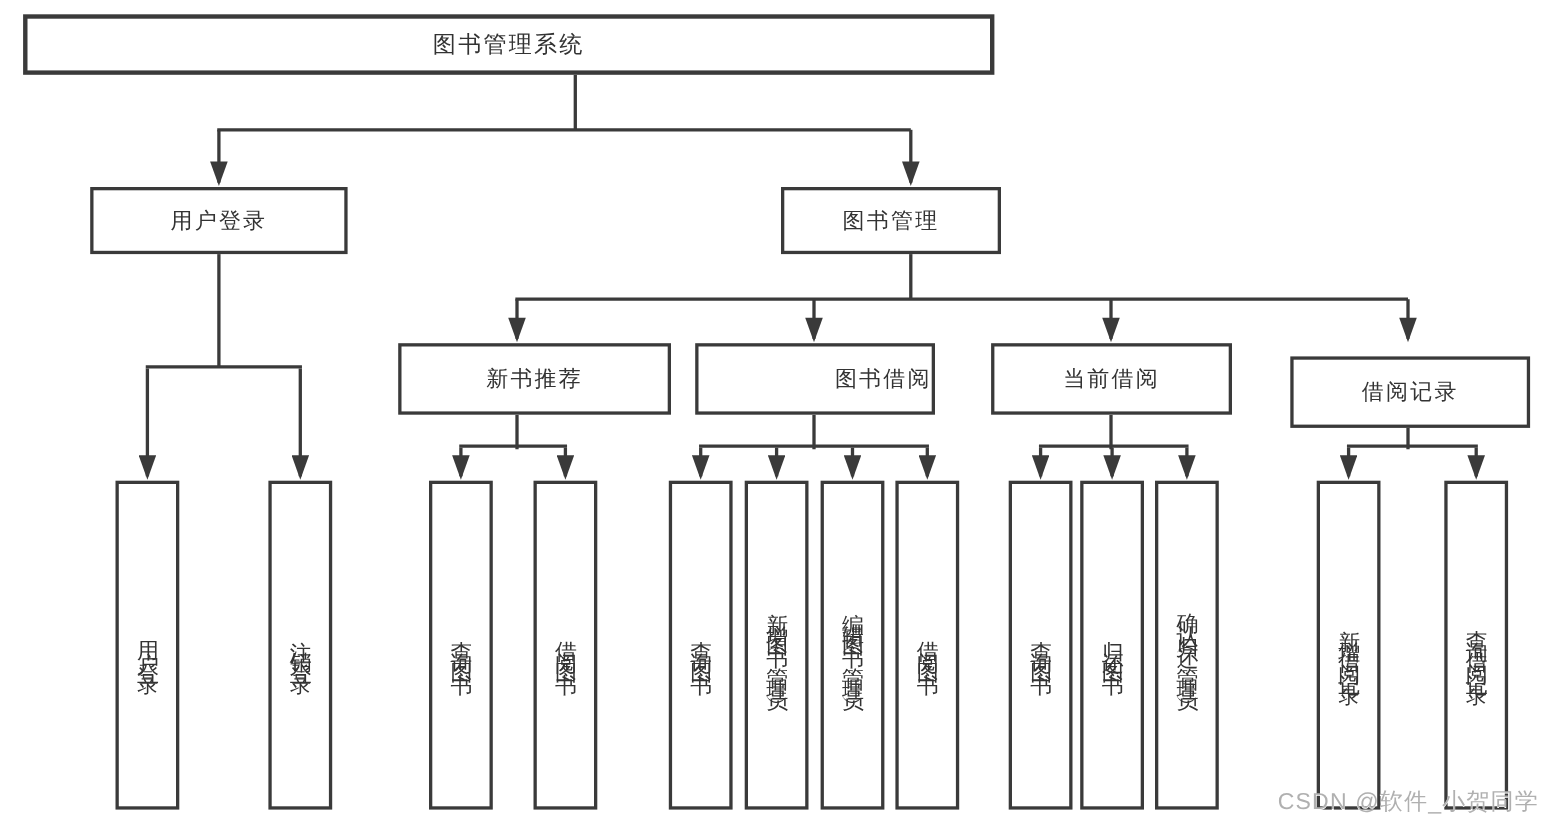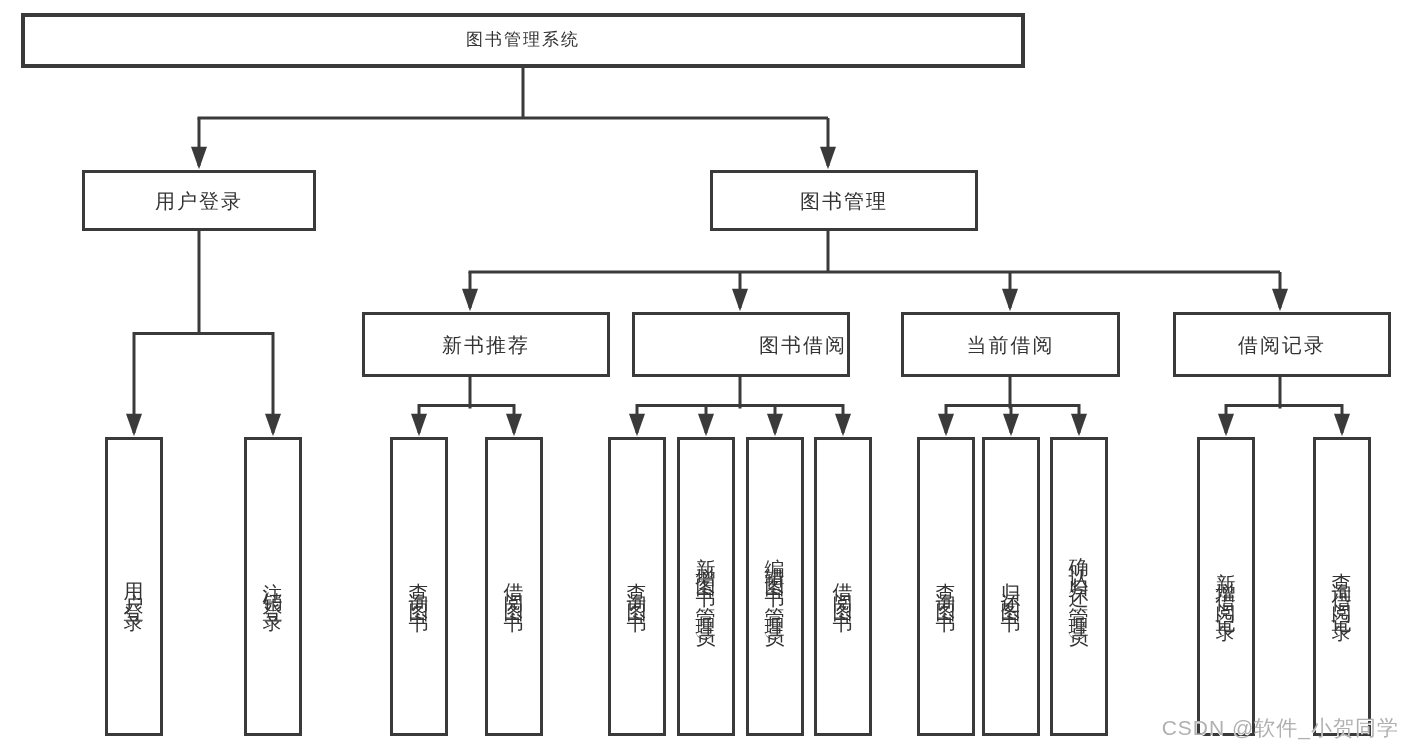--- a/index.html
+++ b/index.html
@@ -38,27 +38,27 @@
   .leaf { width: 58px; top: 437px; height: 299px; }
   .leaf span {
     writing-mode: vertical-rl;
     text-orientation: mixed;
     letter-spacing: 10px;
     line-height: 1.1;
     white-space: normal;
     font-size: 20px;
   }
   
-  #n-root { left: 21px;  top: 13px;  width: 1004px; height: 55px; border-width: 4px; font-size: 17px; }
+  #n-root { left: 21px;  top: 13px;  width: 883px; height: 55px; border-width: 4px; font-size: 21px; }
   #n-a    { left: 82px;  top: 170px; width: 234px;  height: 61px; }
-  #n-b    { left: 710px; top: 170px; width: 268px;  height: 61px; }
+  #n-b    { left: 710px; top: 170px; width: 200px;  height: 61px; }
   #n-c1   { left: 362px;  top: 312px; width: 248px; height: 65px; }
   #n-c2   { left: 632px;  top: 312px; width: 218px; height: 65px; justify-content: flex-end; }
   #n-c3   { left: 901px;  top: 312px; width: 219px; height: 65px; }
-  #n-c4   { left: 1173px; top: 312px; width: 218px; height: 65px; }
+  #n-c4   { left: 1173px; top: 324px; width: 218px; height: 65px; }
   #n-a1 { left: 105px; }
   #n-a2 { left: 244px; }
   #n-b1 { left: 390px; }
   #n-b2 { left: 485px; }
   #n-d1 { left: 608px; }
   #n-d2 { left: 677px; }
   #n-d3 { left: 746px; }
   #n-d4 { left: 814px; }
   #n-e1 { left: 917px; }
   #n-e2 { left: 982px; }

